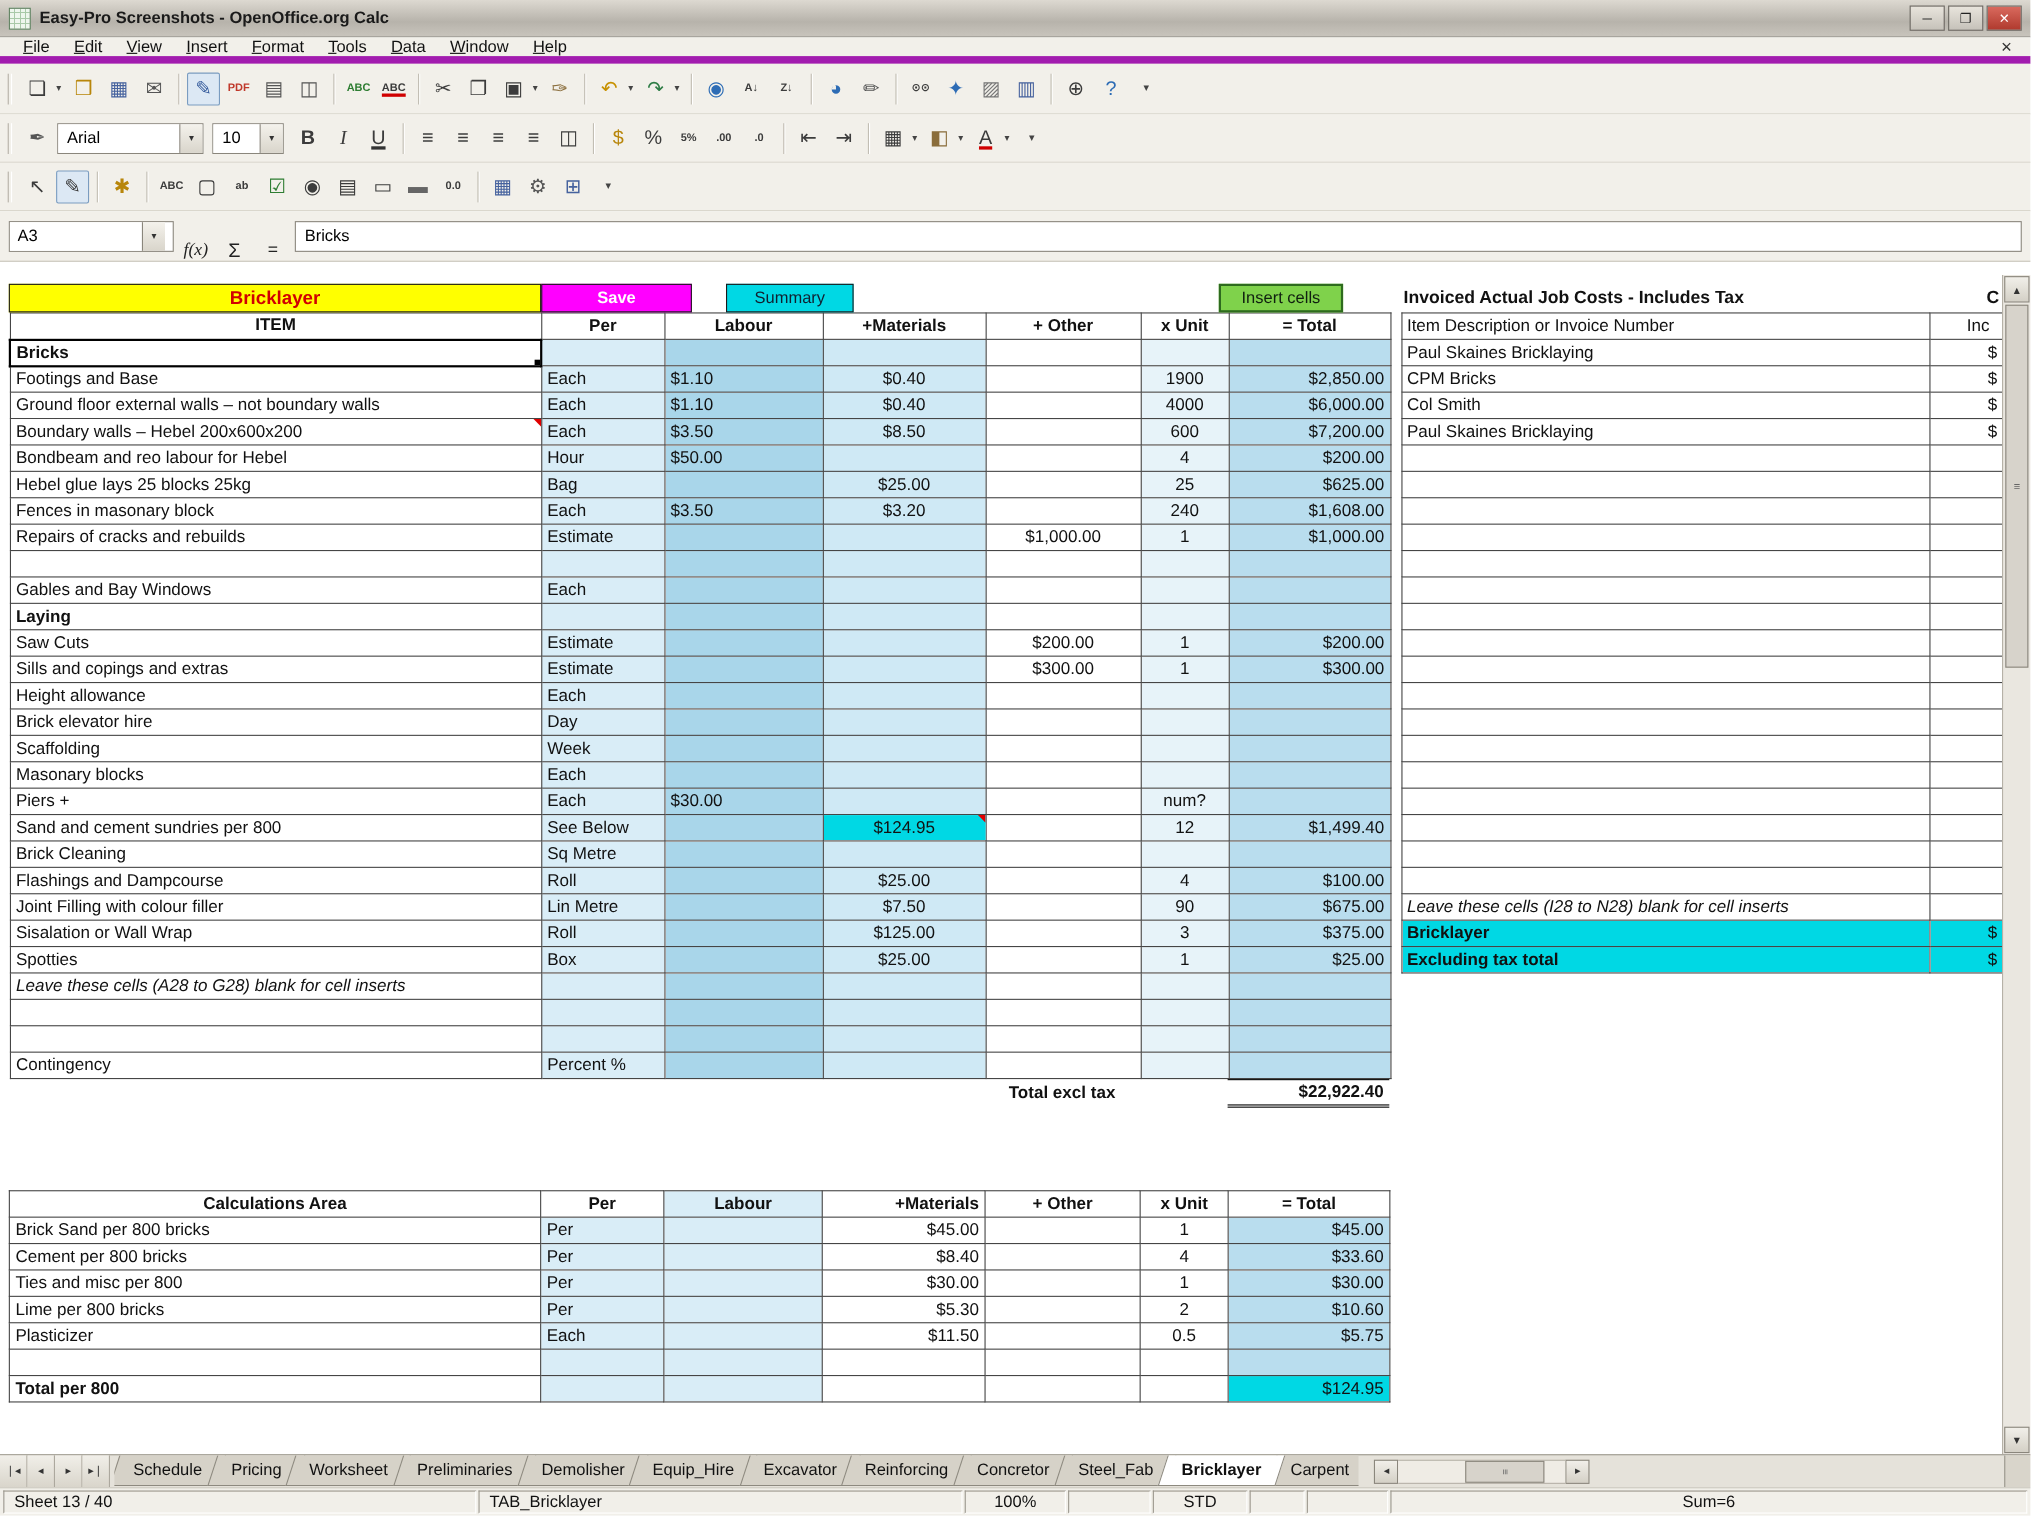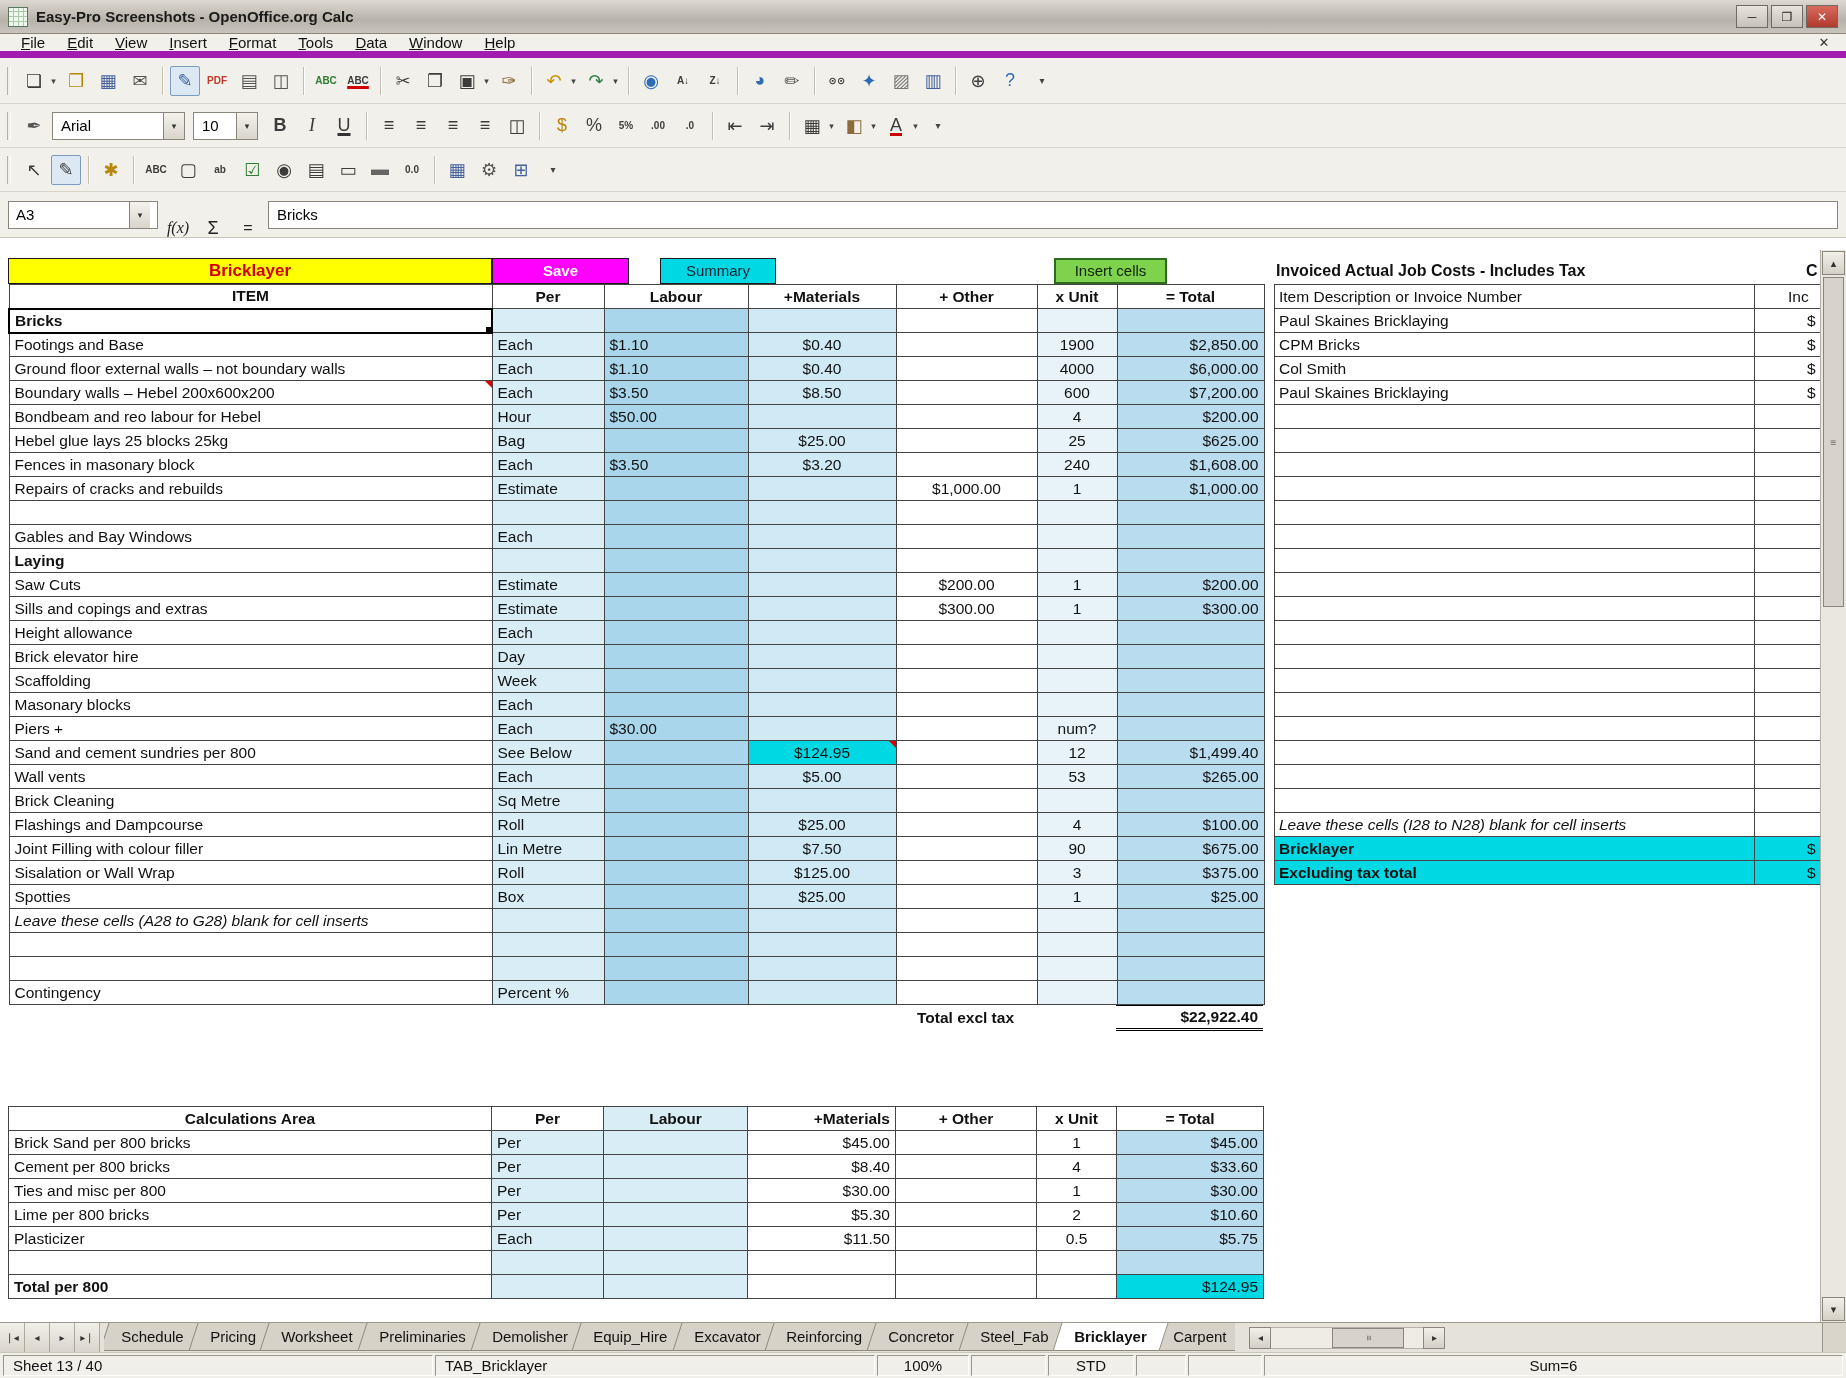--- a/index.html
+++ b/index.html
@@ -51,21 +51,21 @@
 
   
   .sheet { position:absolute; top:250px; left:0; width:1820px; height:1072px; background:#fff; overflow:hidden; }
   .main-block { position:absolute; top:8px; left:8px; width:1255px; }
 
   .btnrow { position:relative; height:26px; }
   .sbtn { position:absolute; top:0; height:26px; line-height:24px; text-align:center; font-size:15px; overflow:hidden; }
   .sbtn.yellow { left:0; width:484px; background:#ffff00; border:1px solid #1a1a1a; color:#d10000; font-weight:bold; font-size:17px; }
   .sbtn.magenta { left:484px; width:137px; background:#ff00ff; border:1px solid #1a1a1a; color:#fff; font-weight:bold; }
   .sbtn.cyanbtn { left:652px; width:116px; background:#00d8e4; border:1px solid #1a1a1a; color:#102030; }
-  .sbtn.greenbtn { left:1046px; width:113px; background:#7fd24b; border:2px solid #2e6b1e; line-height:22px; color:#102010; }
+  .sbtn.greenbtn { left:1100px; width:113px; background:#7fd24b; border:2px solid #2e6b1e; line-height:22px; color:#102010; }
 
   table.g { border-collapse:collapse; table-layout:fixed; width:1255px; }
   .g td { border:1px solid #454545; height:24px; padding:0 5px; font-size:15.5px; white-space:nowrap; overflow:hidden; }
   .g td.ci { text-align:left; background:#fff; }
   .g td.cp { text-align:left; background:#d9edf7; }
   .g td.cl { text-align:left; background:#a9d6ea; }
   .g td.cm { text-align:center; background:#cfe9f5; }
   .g td.co { text-align:center; background:#fff; }
   .g td.cu { text-align:center; background:#e7f3f9; }
   .g td.ct { text-align:right; background:#b9ddee; }
@@ -488,29 +488,20 @@
           <tr>
             <td class="ci">Sand and cement sundries per 800</td>
             <td class="cp">See Below</td>
             <td class="cl"></td>
             <td class="cm cyan mark">$124.95</td>
             <td class="co"></td>
             <td class="cu">12</td>
             <td class="ct">$1,499.40</td>
           </tr>
           <tr>
-            <td class="ci">Wall vents</td>
-            <td class="cp">Each</td>
-            <td class="cl"></td>
-            <td class="cm">$5.00</td>
-            <td class="co"></td>
-            <td class="cu">53</td>
-            <td class="ct">$265.00</td>
-          </tr>
-          <tr>
             <td class="ci">Brick Cleaning</td>
             <td class="cp">Sq Metre</td>
             <td class="cl"></td>
             <td class="cm"></td>
             <td class="co"></td>
             <td class="cu"></td>
             <td class="ct"></td>
           </tr>
           <tr>
             <td class="ci">Flashings and Dampcourse</td>

